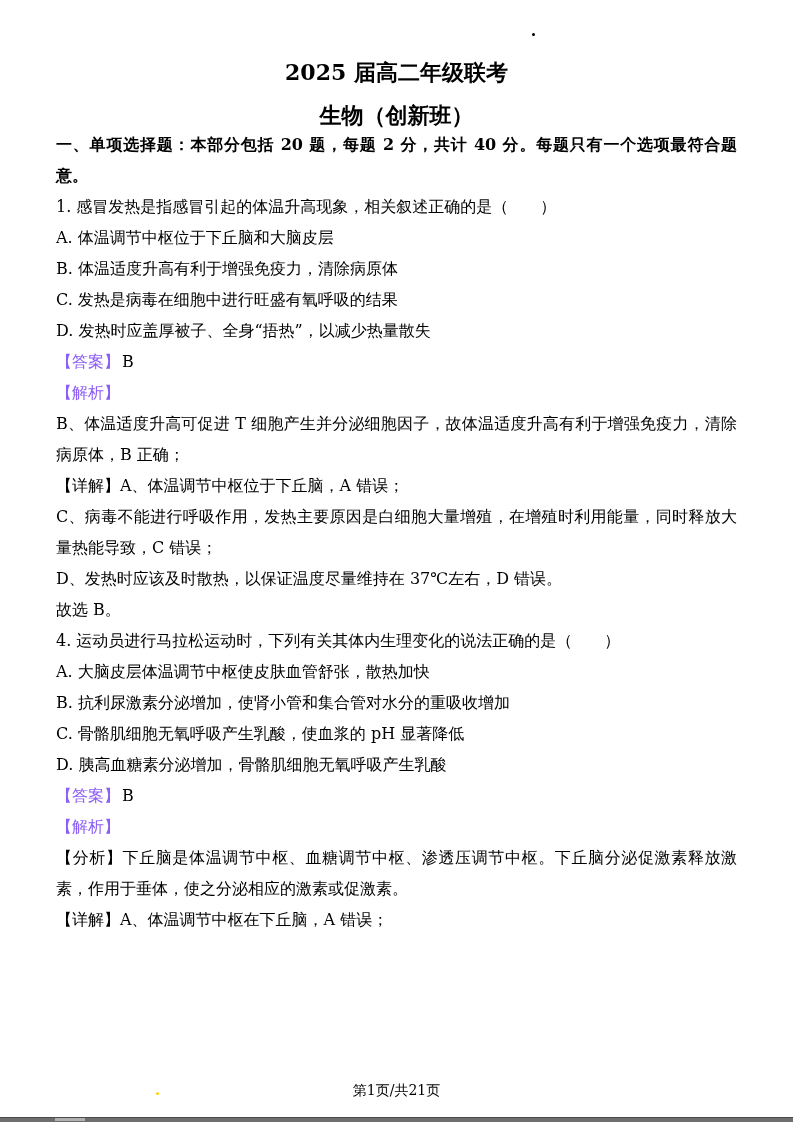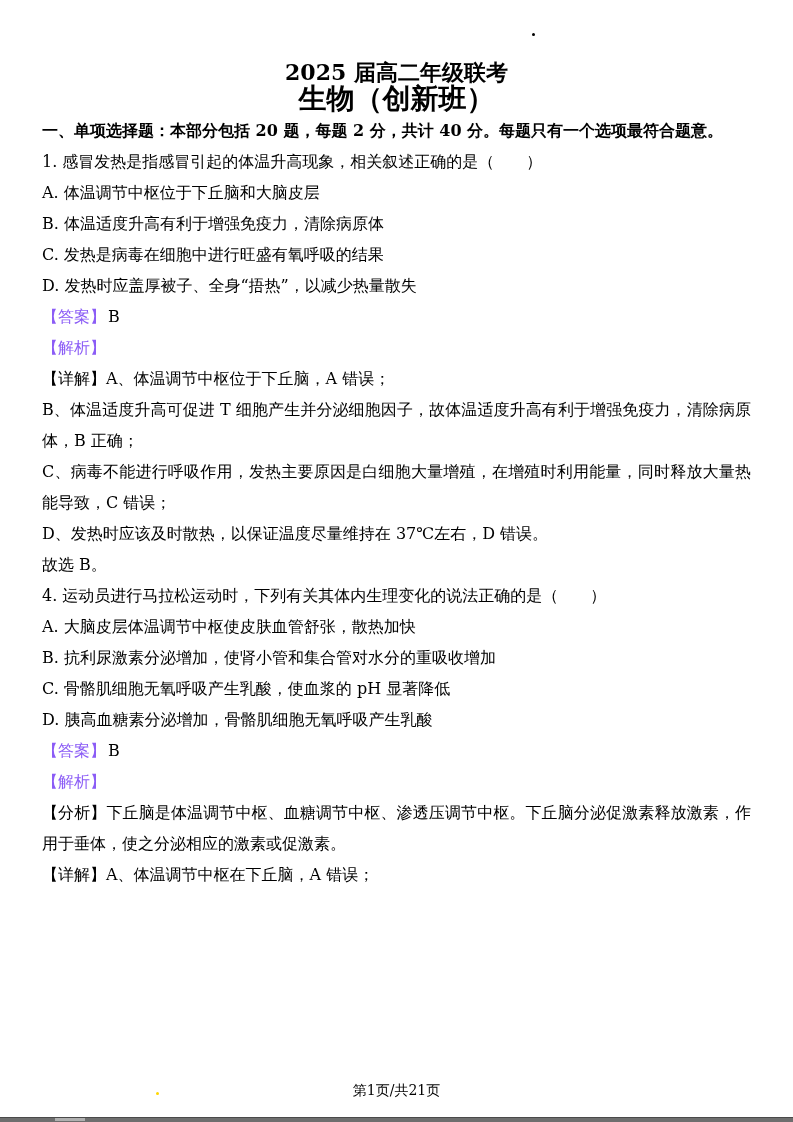--- a/index.html
+++ b/index.html
@@ -9,36 +9,35 @@
   }
   body {
     width: 793px;
     height: 1122px;
     position: relative;
     overflow: hidden;
     font-family: "DejaVu Serif", "Liberation Serif", serif;
     color: #000000;
   }
   .doc {
-    padding: 0 42px;
+    padding: 0 56px;
   }
   .header-title {
     padding-top: 58px;
     font-size: 22px;
     font-weight: bold;
     text-align: center;
     line-height: 28px;
   }
   .header-subtitle {
-    margin-top: 1px;
-    font-size: 28px;
+    margin-top: 15px;
+    font-size: 22px;
     font-weight: bold;
     text-align: center;
     line-height: 28px;
-    font-family: Liberation Mono, monospace;
   }
   .content {
     margin-top: 0;
   }
   .content p {
     margin: 0;
     font-size: 16px;
     line-height: 31px;
     text-align: justify;
   }
@@ -112,22 +111,22 @@
     <p class="section-header">一、单项选择题：本部分包括 20 题，每题 2 分，共计 40 分。每题只有一个选项最符合题意。</p>
 
     <section>
       <p>1. 感冒发热是指感冒引起的体温升高现象，相关叙述正确的是（　　）</p>
       <p>A. 体温调节中枢位于下丘脑和大脑皮层</p>
       <p>B. 体温适度升高有利于增强免疫力，清除病原体</p>
       <p>C. 发热是病毒在细胞中进行旺盛有氧呼吸的结果</p>
       <p>D. 发热时应盖厚被子、全身“捂热”，以减少热量散失</p>
       <p><span class="blue">【答案】</span><span class="answer-value">B</span></p>
       <p><span class="blue">【解析】</span></p>
+      <p>B、体温适度升高可促进 T 细胞产生并分泌细胞因子，故体温适度升高有利于增强免疫力，清除病原体，B 正确；</p>
       <p>【详解】A、体温调节中枢位于下丘脑，A 错误；</p>
-      <p>B、体温适度升高可促进 T 细胞产生并分泌细胞因子，故体温适度升高有利于增强免疫力，清除病原体，B 正确；</p>
       <p>C、病毒不能进行呼吸作用，发热主要原因是白细胞大量增殖，在增殖时利用能量，同时释放大量热能导致，C 错误；</p>
       <p>D、发热时应该及时散热，以保证温度尽量维持在 37℃左右，D 错误。</p>
       <p>故选 B。</p>
     </section>
 
     <section>
       <p>4. 运动员进行马拉松运动时，下列有关其体内生理变化的说法正确的是（　　）</p>
       <p>A. 大脑皮层体温调节中枢使皮肤血管舒张，散热加快</p>
       <p>B. 抗利尿激素分泌增加，使肾小管和集合管对水分的重吸收增加</p>
       <p>C. 骨骼肌细胞无氧呼吸产生乳酸，使血浆的 pH 显著降低</p>

